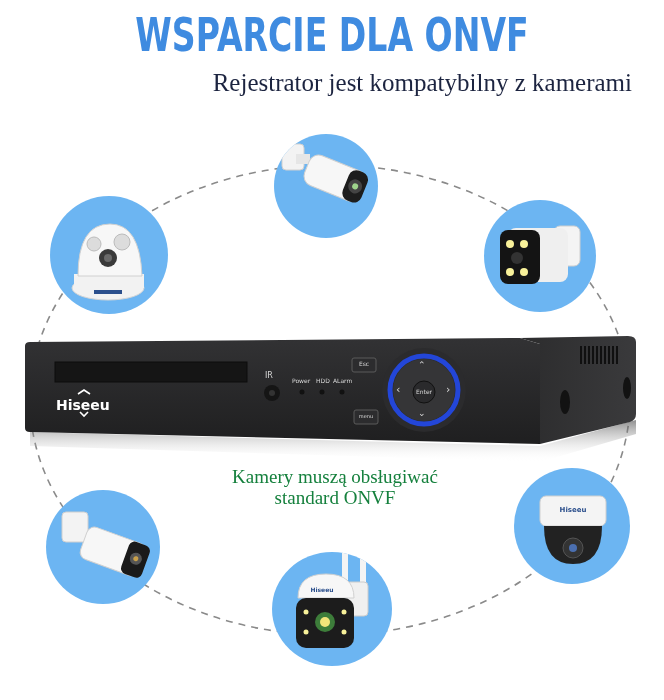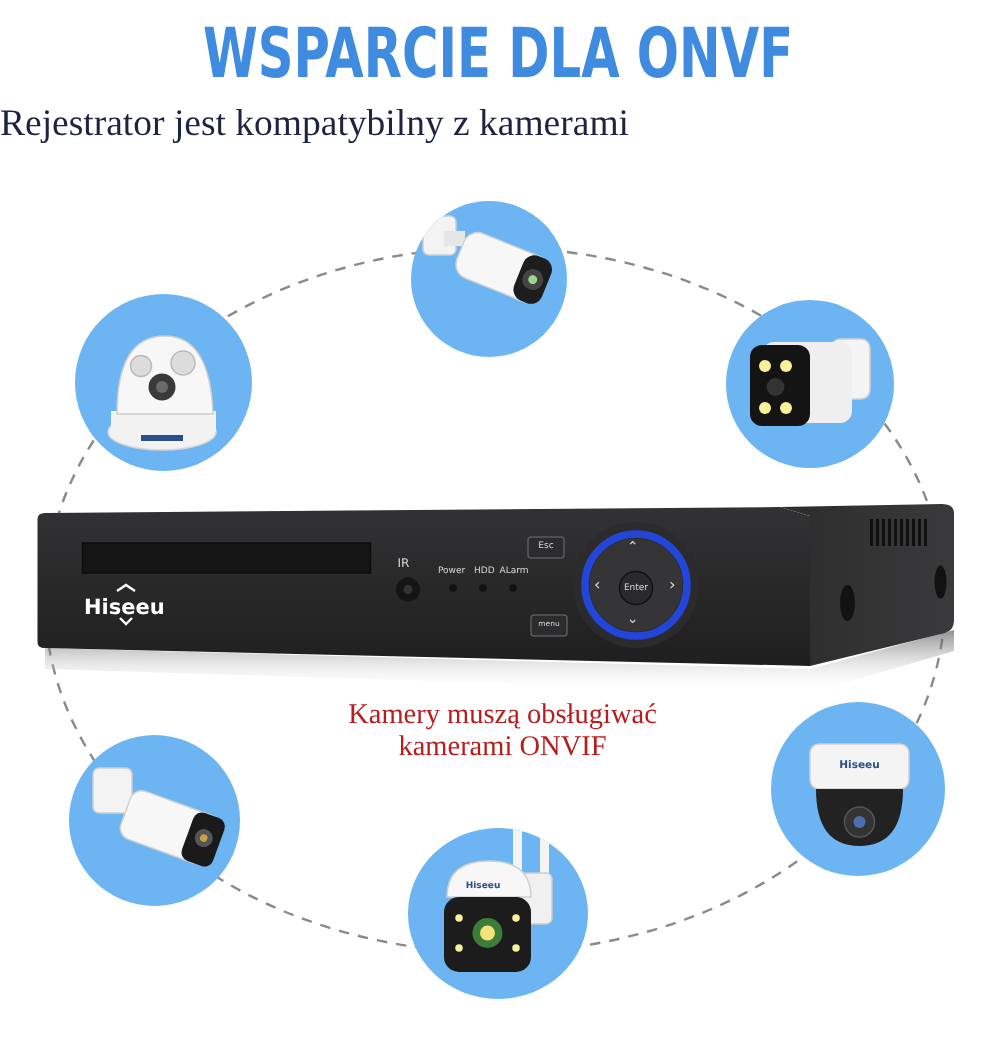--- a/index.html
+++ b/index.html
@@ -1,21 +1,21 @@
 <!DOCTYPE html>
 <html><head>
 <meta charset="utf-8">
 <style>
   html, body { margin:0; padding:0; }
   body { width:664px; height:700px; background:#ffffff; position:relative; overflow:hidden; font-family:"DejaVu Sans", sans-serif; }
   .title { position:absolute; left:0; top:6px; width:664px; text-align:center; color:#3f8be0; font-family:"DejaVu Sans", sans-serif; font-weight:bold; font-size:46px; letter-spacing:0px; transform:scaleX(0.72); transform-origin:center; line-height:58px; }
-  .subtitle { position:absolute; left:0; top:70px; width:632px; text-align:left; color:#1c2440; font-family:"Liberation Serif", serif; font-size:25px; line-height:26px; }
+  .subtitle { position:absolute; left:0; top:70px; width:632px; text-align:right; color:#1c2440; font-family:"Liberation Serif", serif; font-size:25px; line-height:26px; }
   .ring { position:absolute; left:0; top:0; }
   .bubble { position:absolute; border-radius:50%; background:#6cb5f2; overflow:hidden; }
-  .caption { position:absolute; left:170px; top:466px; width:330px; text-align:center; color:#b91c1c; font-family:"Liberation Serif", serif; font-size:19px; line-height:21px; }
+  .caption { position:absolute; left:170px; top:466px; width:330px; text-align:center; color:#15803d; font-family:"Liberation Serif", serif; font-size:19px; line-height:21px; }
   .dvr { position:absolute; left:0; top:0; }
 </style>
 </head>
 <body>
 
 <svg class="ring" width="664" height="700" viewBox="0 0 664 700">
   <ellipse cx="330" cy="400" rx="300" ry="235" fill="none" stroke="#8a8a8a" stroke-width="1.6" stroke-dasharray="7 6"></ellipse>
 </svg>
 
 <div class="title">WSPARCIE DLA ONVF</div>
@@ -168,14 +168,14 @@
 <div style="position:absolute;left:352px;top:360px;width:24px;text-align:center;color:#d8d8d8;font-size:6px;">Esc</div>
 <div style="position:absolute;left:354px;top:413px;width:24px;text-align:center;color:#d8d8d8;font-size:5px;">menu</div>
 <div style="position:absolute;left:413px;top:388px;width:22px;text-align:center;color:#d8d8d8;font-size:6px;">Enter</div>
 <div style="position:absolute;left:418px;top:360px;color:#d8d8d8;font-size:9px;">⌃</div>
 <div style="position:absolute;left:418px;top:408px;color:#d8d8d8;font-size:9px;">⌄</div>
 <div style="position:absolute;left:396px;top:383px;color:#d8d8d8;font-size:11px;">‹</div>
 <div style="position:absolute;left:446px;top:383px;color:#d8d8d8;font-size:11px;">›</div>
 
 <div class="caption">
   <div>Kamery muszą obsługiwać</div>
-  <div>kamerami ONVIF</div>
+  <div>standard ONVF</div>
 </div>
 
 </body></html>

